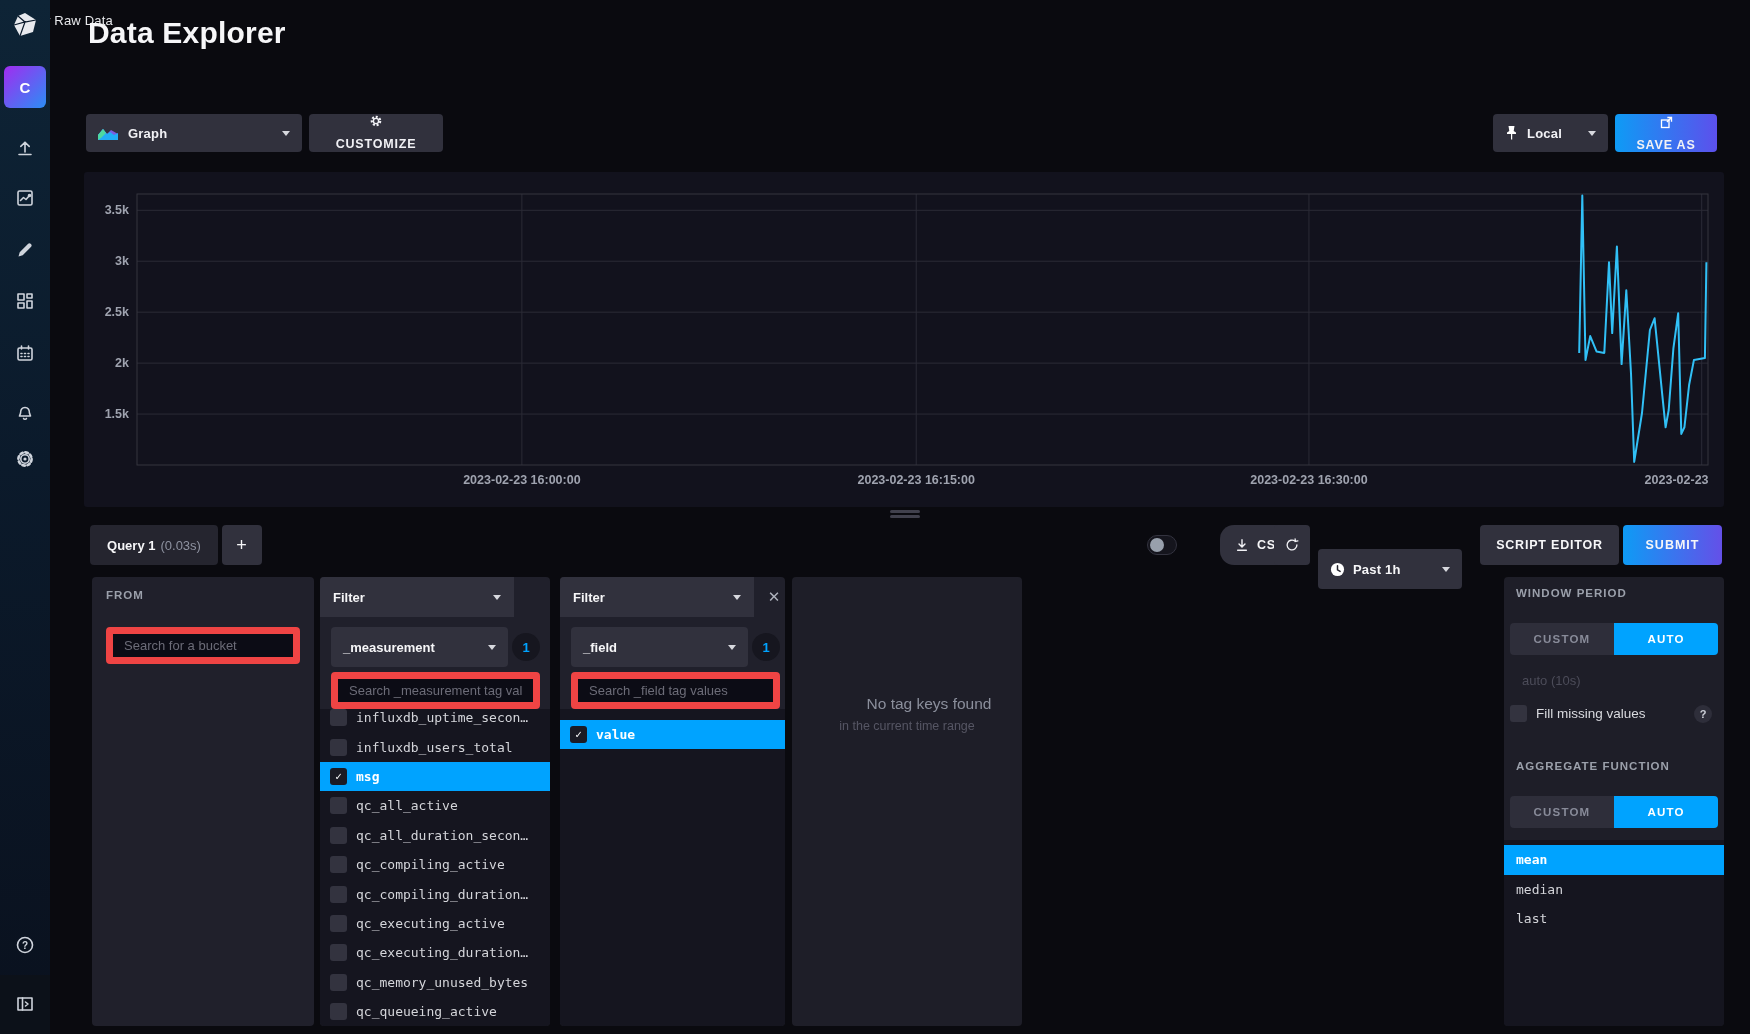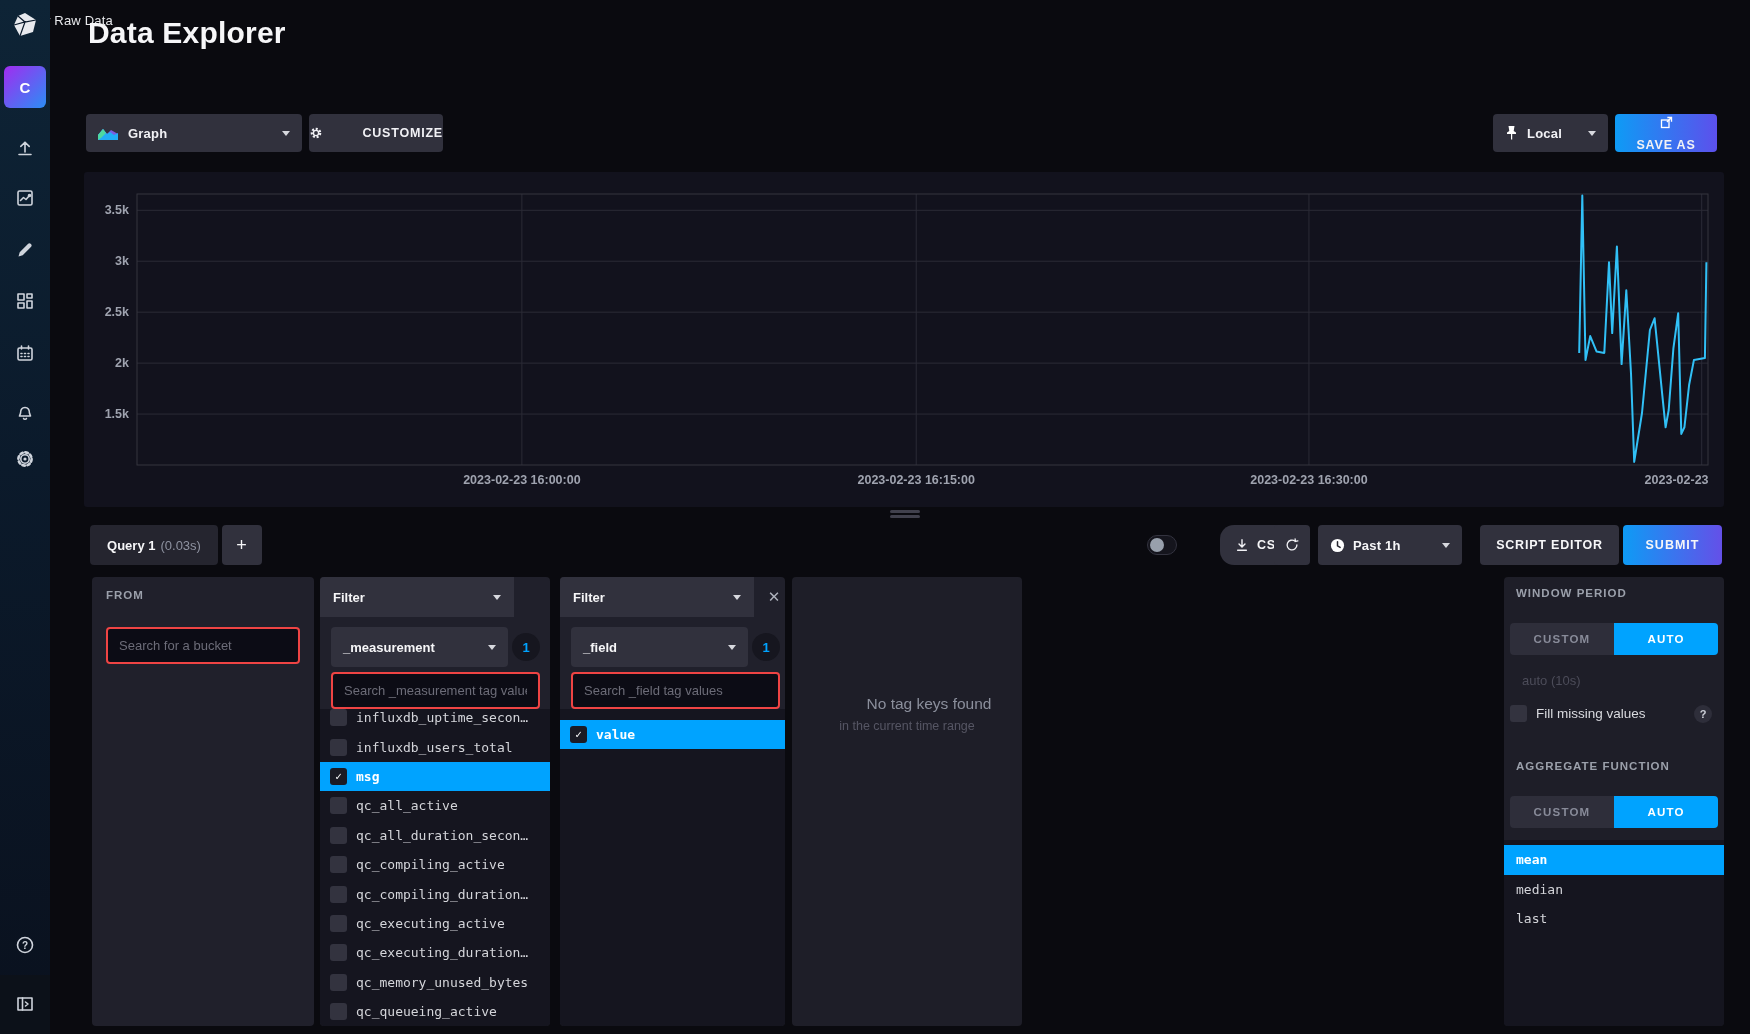--- a/index.html
+++ b/index.html
@@ -19,21 +19,21 @@
   .nav-item { position:absolute; left:7px; width:36px; height:36px; display:flex; align-items:center; justify-content:center; }
   .nav-item svg { stroke:#cfd4dc; fill:none; stroke-width:1.6; stroke-linecap:round; stroke-linejoin:round; }
 
   
   .page-title { position:absolute; left:88px; top:16px; font-size:30px; font-weight:700; letter-spacing:.2px; }
   .btn { position:absolute; height:38px; border-radius:4px; background:#31313d; display:flex; align-items:center;
     font-size:12.5px; font-weight:700; letter-spacing:.8px; color:#f1f1f5; cursor:default; }
   .caret { width:0; height:0; border-left:4.5px solid transparent; border-right:4.5px solid transparent;
     border-top:5px solid #d7d8de; display:inline-block; }
   #graph-dd      { left:86px;  top:114px; width:216px; padding:0 12px; }
-  #customize-btn { left:309px; top:114px; width:134px; justify-content:space-between; gap:9px; }
+  #customize-btn { left:309px; top:114px; width:134px; justify-content:flex-start; gap:9px;flex-direction:column; }
   #local-dd      { left:1493px; top:114px; width:115px; padding:0 12px; }
   #saveas-btn    { left:1615px; top:114px; width:102px; justify-content:center; gap:8px;
     background:linear-gradient(90deg,#0e9bf5 0%,#5c50ec 100%);flex-direction:column; }
 
   
   #chart-panel { position:absolute; left:84px; top:172px; width:1640px; height:335px; background:#12121d; border-radius:3px; }
   #drag-handle { position:absolute; left:890px; top:510px; width:30px; height:9px; }
   #drag-handle div { height:2.5px; background:#41414d; border-radius:2px; margin-bottom:2.5px; }
 
   
@@ -42,34 +42,34 @@
   #query-tab { left:90px; width:128px; background:#25252f; gap:5px; letter-spacing:0; }
   #query-tab .t2 { color:#8e92a0; font-weight:400; }
   #add-query { left:222px; width:40px; font-size:18px; font-weight:400; }
   #viewraw { left:1030px; top:525px; width:113px; height:40px; display:flex; align-items:center; justify-content:flex-end;
     font-size:13px; font-weight:400; color:#e7e8eb; letter-spacing:.2px; }
   #raw-toggle { position:absolute; left:1147px; top:535px; width:30px; height:20px; border-radius:10px;
     background:#15151d; border:1px solid #33333f; }
   #raw-toggle .knob { position:absolute; left:2px; top:2px; width:14px; height:14px; border-radius:50%; background:#98a0ac; }
   #csv-btn { left:1220px; width:80px;border-radius:14px; }
   #refresh-btn { left:1274px; width:36px; }
-  #range-dd { left:1318px; width:144px; justify-content:space-between; padding:0 12px; letter-spacing:.2px; }
+  #range-dd { left:1318px; width:144px; justify-content:space-between; padding:0 12px; letter-spacing:.2px;margin-top:24px; }
   #script-btn { left:1480px; width:139px; }
   #submit-btn { left:1623px; width:99px; background:linear-gradient(90deg,#0e9bf5 0%,#6450e8 100%); letter-spacing:1px; }
 
   
   .card { position:absolute; top:577px; height:449px; background:#20202b; border-radius:4px; overflow:hidden; }
   #card-from    { left:92px;   width:222px; }
   #card-meas    { left:320px;  width:230px; }
   #card-field   { left:560px;  width:225px; }
   #card-empty   { left:792px;  width:230px; background:#1e1e28; }
   #card-window  { left:1504px; width:220px; background:#1e1e28; }
 
   .card-header { font-size:11.5px; font-weight:700; letter-spacing:1px; color:#9ba0ab; }
-  .search { position:absolute; height:37px; background:#0c0c15; border:2px solid #ef4444; border-radius:4px;
+  .search { position:absolute; height:37px; background:#0c0c15; border:7px solid #ef4444; border-radius:4px;
     color:#b9bcc6; font-size:13px; padding:0 11px; outline:none; width:100%; }
   .search::placeholder { color:#6c6c78; }
 
   .list-zone { position:absolute; left:0; right:0; bottom:0; background:#15151f; overflow:hidden; }
 
   .brow { height:29.4px; display:flex; align-items:center; padding-left:12px;
     font-family:"DejaVu Sans Mono", monospace; font-size:13px; color:#d4d5da; }
   .brow.selected { background:#00A3FF; color:#fff; font-weight:700; }
 
   .mrow { height:29.4px; display:flex; align-items:center; padding-left:10px; gap:9px;

